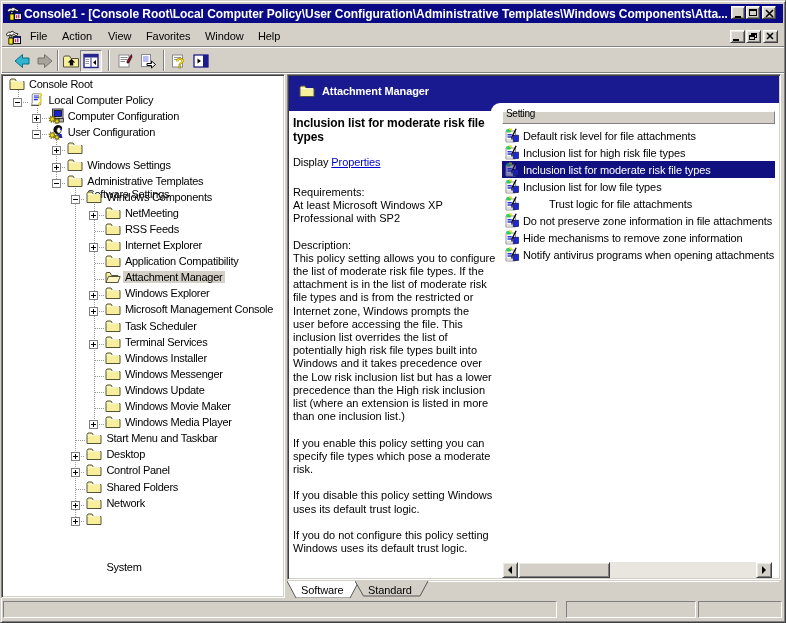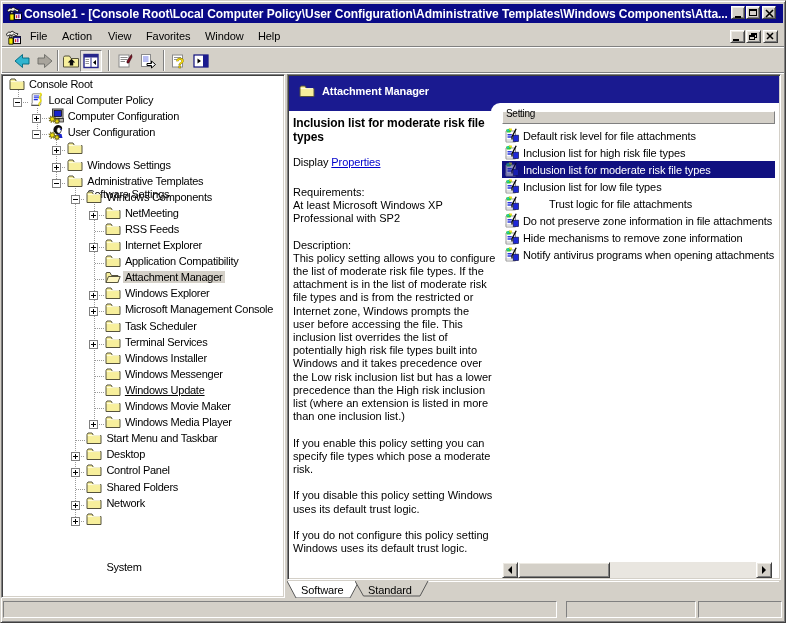--- a/index.html
+++ b/index.html
@@ -258,21 +258,21 @@
 <div class="ab" style="left:104.9px;top:366px;width:16px;height:16px;"><svg style="" width="16" height="16" viewBox="0 0 16 16">
       <path d="M1 4.5 L1 13.5 L15 13.5 L15 5.5 L7.5 5.5 L6 3 L2 3 Z" fill="#f7ef9c" stroke="#55523c" stroke-width="1"></path>
       <path d="M1.8 5.6 L14.2 5.6" stroke="#fffde0" stroke-width="1"></path>
     </svg></div>
 <div class="ab tree" style="left:122.9px;top:367.5px;padding:0 2px;">Windows Messenger</div>
 <div class="ab" style="left:94.9px;top:392px;width:9.0px;height:1px;background-image:repeating-linear-gradient(to right,#9a9a9a 0,#9a9a9a 1px,transparent 1px,transparent 2px);"></div>
 <div class="ab" style="left:104.9px;top:382px;width:16px;height:16px;"><svg style="" width="16" height="16" viewBox="0 0 16 16">
       <path d="M1 4.5 L1 13.5 L15 13.5 L15 5.5 L7.5 5.5 L6 3 L2 3 Z" fill="#f7ef9c" stroke="#55523c" stroke-width="1"></path>
       <path d="M1.8 5.6 L14.2 5.6" stroke="#fffde0" stroke-width="1"></path>
     </svg></div>
-<div class="ab tree" style="left:122.9px;top:383.5px;padding:0 2px;text-decoration:underline;">Windows Update</div>
+<div class="ab tree" style="left:122.9px;top:383.5px;padding:0 2px;">Windows Update</div>
 <div class="ab" style="left:94.9px;top:408px;width:9.0px;height:1px;background-image:repeating-linear-gradient(to right,#9a9a9a 0,#9a9a9a 1px,transparent 1px,transparent 2px);"></div>
 <div class="ab" style="left:104.9px;top:398px;width:16px;height:16px;"><svg style="" width="16" height="16" viewBox="0 0 16 16">
       <path d="M1 4.5 L1 13.5 L15 13.5 L15 5.5 L7.5 5.5 L6 3 L2 3 Z" fill="#f7ef9c" stroke="#55523c" stroke-width="1"></path>
       <path d="M1.8 5.6 L14.2 5.6" stroke="#fffde0" stroke-width="1"></path>
     </svg></div>
 <div class="ab tree" style="left:122.9px;top:399.5px;padding:0 2px;">Windows Movie Maker</div>
 <div class="ab" style="left:99.4px;top:424px;width:4.5px;height:1px;background-image:repeating-linear-gradient(to right,#9a9a9a 0,#9a9a9a 1px,transparent 1px,transparent 2px);"></div>
 <div class="ab" style="left:89.4px;top:420px;width:9px;height:9px;background:#fff;border:1px solid #808080;"></div>
 <div class="ab" style="left:91.4px;top:424px;width:5px;height:1px;background:#000;"></div>
 <div class="ab" style="left:93.4px;top:422px;width:1px;height:5px;background:#000;"></div>

